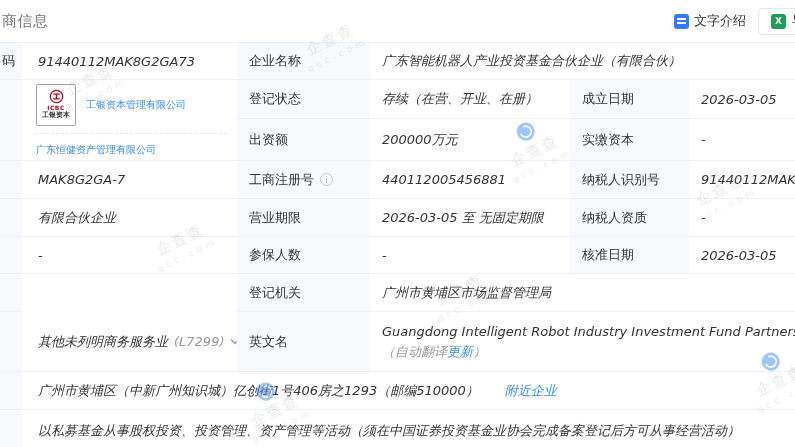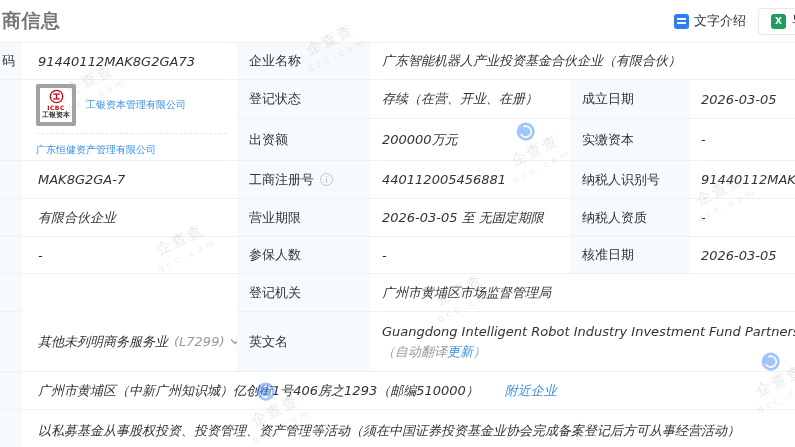--- a/index.html
+++ b/index.html
@@ -5,21 +5,21 @@
   * { margin:0; padding:0; box-sizing:border-box; }
   html,body { width:795px; height:447px; }
   body {
     position:relative; overflow:hidden; background:#fff;
     font-family:"DejaVu Sans","Liberation Sans",sans-serif;
     font-size:13px; color:#333;
   }
 
   
   .header { height:42px; display:flex; align-items:center; padding:0 0 0 2px; }
-  .page-title { font-size:19px; font-weight:700; color:#777; letter-spacing:.5px; }
+  .page-title { font-size:15px; font-weight:400; color:#777; letter-spacing:.5px; }
   .header-actions { margin-left:auto; display:flex; align-items:center; gap:12px; }
 
   .btn-plain { display:flex; align-items:center; gap:5px; background:none; border:none;
     font-size:13px; color:#333; cursor:pointer; font-family:inherit;justify-content:center; }
   .ic-doc { width:15px; height:15px; border-radius:3px; background:#2f7df6; position:relative; flex:0 0 auto; }
   .ic-doc::before { content:""; position:absolute; left:3px; right:3px; top:4px; height:2px;
     background:#fff; box-shadow:0 4px 0 #fff; }
 
   .btn-snapshot { display:flex; align-items:center; gap:6px; background:#fff;
     border:1px solid #8fc1fb; border-radius:15px; height:27px; padding:0 11px 0 5px;
@@ -56,21 +56,21 @@
   .gc1{grid-column:1} .gc2{grid-column:2} .gc3{grid-column:3} .gc4{grid-column:4}
   .gc5{grid-column:5} .gc6{grid-column:6} .gc46{grid-column:4/7} .gc26{grid-column:2/7}
 
   .cell-pad16 { padding-left:16px; }
 
   
   .partners { flex-direction:column; align-items:stretch; justify-content:center;
     padding:6px 10px 6px 14px; gap:0; }
   .partner-top { display:flex; align-items:center; gap:10px; padding-bottom:7px; }
   .partner-bottom { border-top:1px dashed #e3e6ea; padding-top:7px; }
-  .logo-box { width:40px; height:42px; border:4px solid #a3a3a3; border-radius:2px;
+  .logo-box { width:40px; height:42px; border:1px solid #a3a3a3; border-radius:2px;
     display:flex; flex-direction:column; align-items:center; justify-content:center;
     background:#fff; flex:0 0 auto; }
   .logo-icbc-txt { font-size:6px; color:#c7000b; font-weight:bold; letter-spacing:.5px; line-height:1.2; }
   .logo-cn-txt { font-size:7px; color:#333; font-weight:bold; line-height:1.3; }
   .partner-link { font-size:10px; }
 
   .info-i { display:inline-flex; width:13px; height:13px; border:1px solid #c3c7cc;
     border-radius:50%; color:#b3b8bf; font-size:9px; align-items:center; justify-content:center;
     margin-left:6px; font-style:normal; flex:0 0 auto; cursor:pointer; }
   .chev { color:#9aa0a8; margin-left:6px; cursor:pointer; display:inline-flex; }

